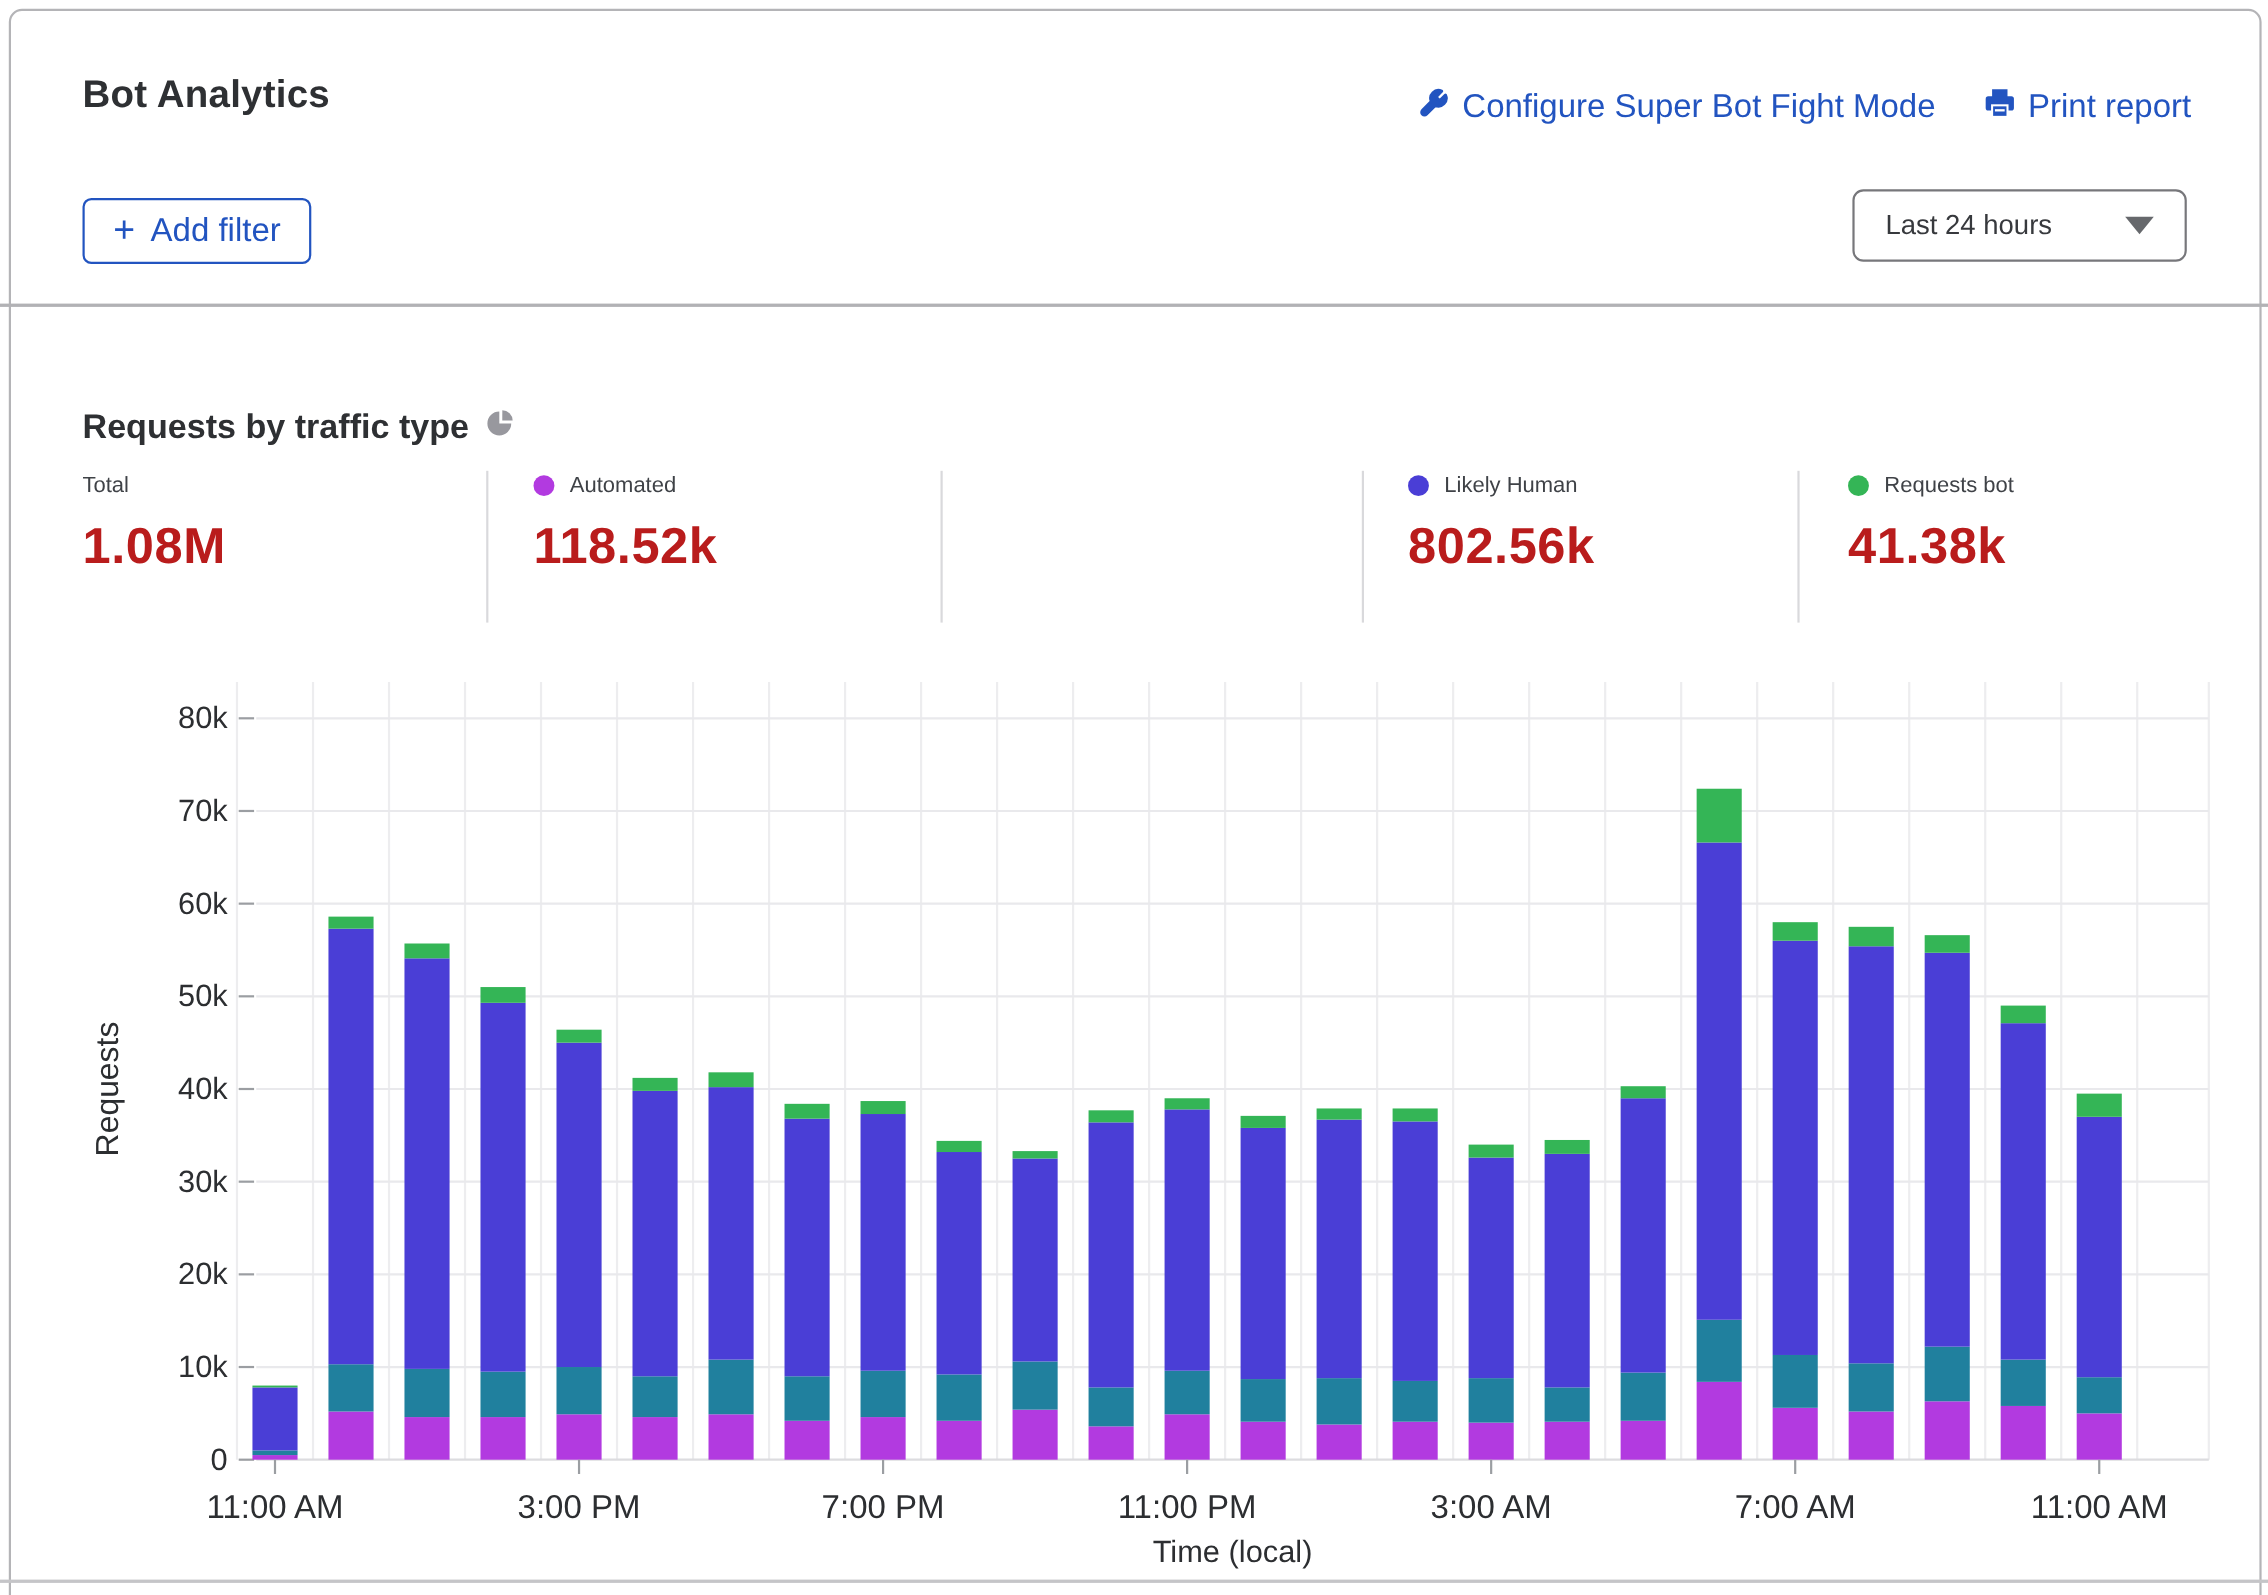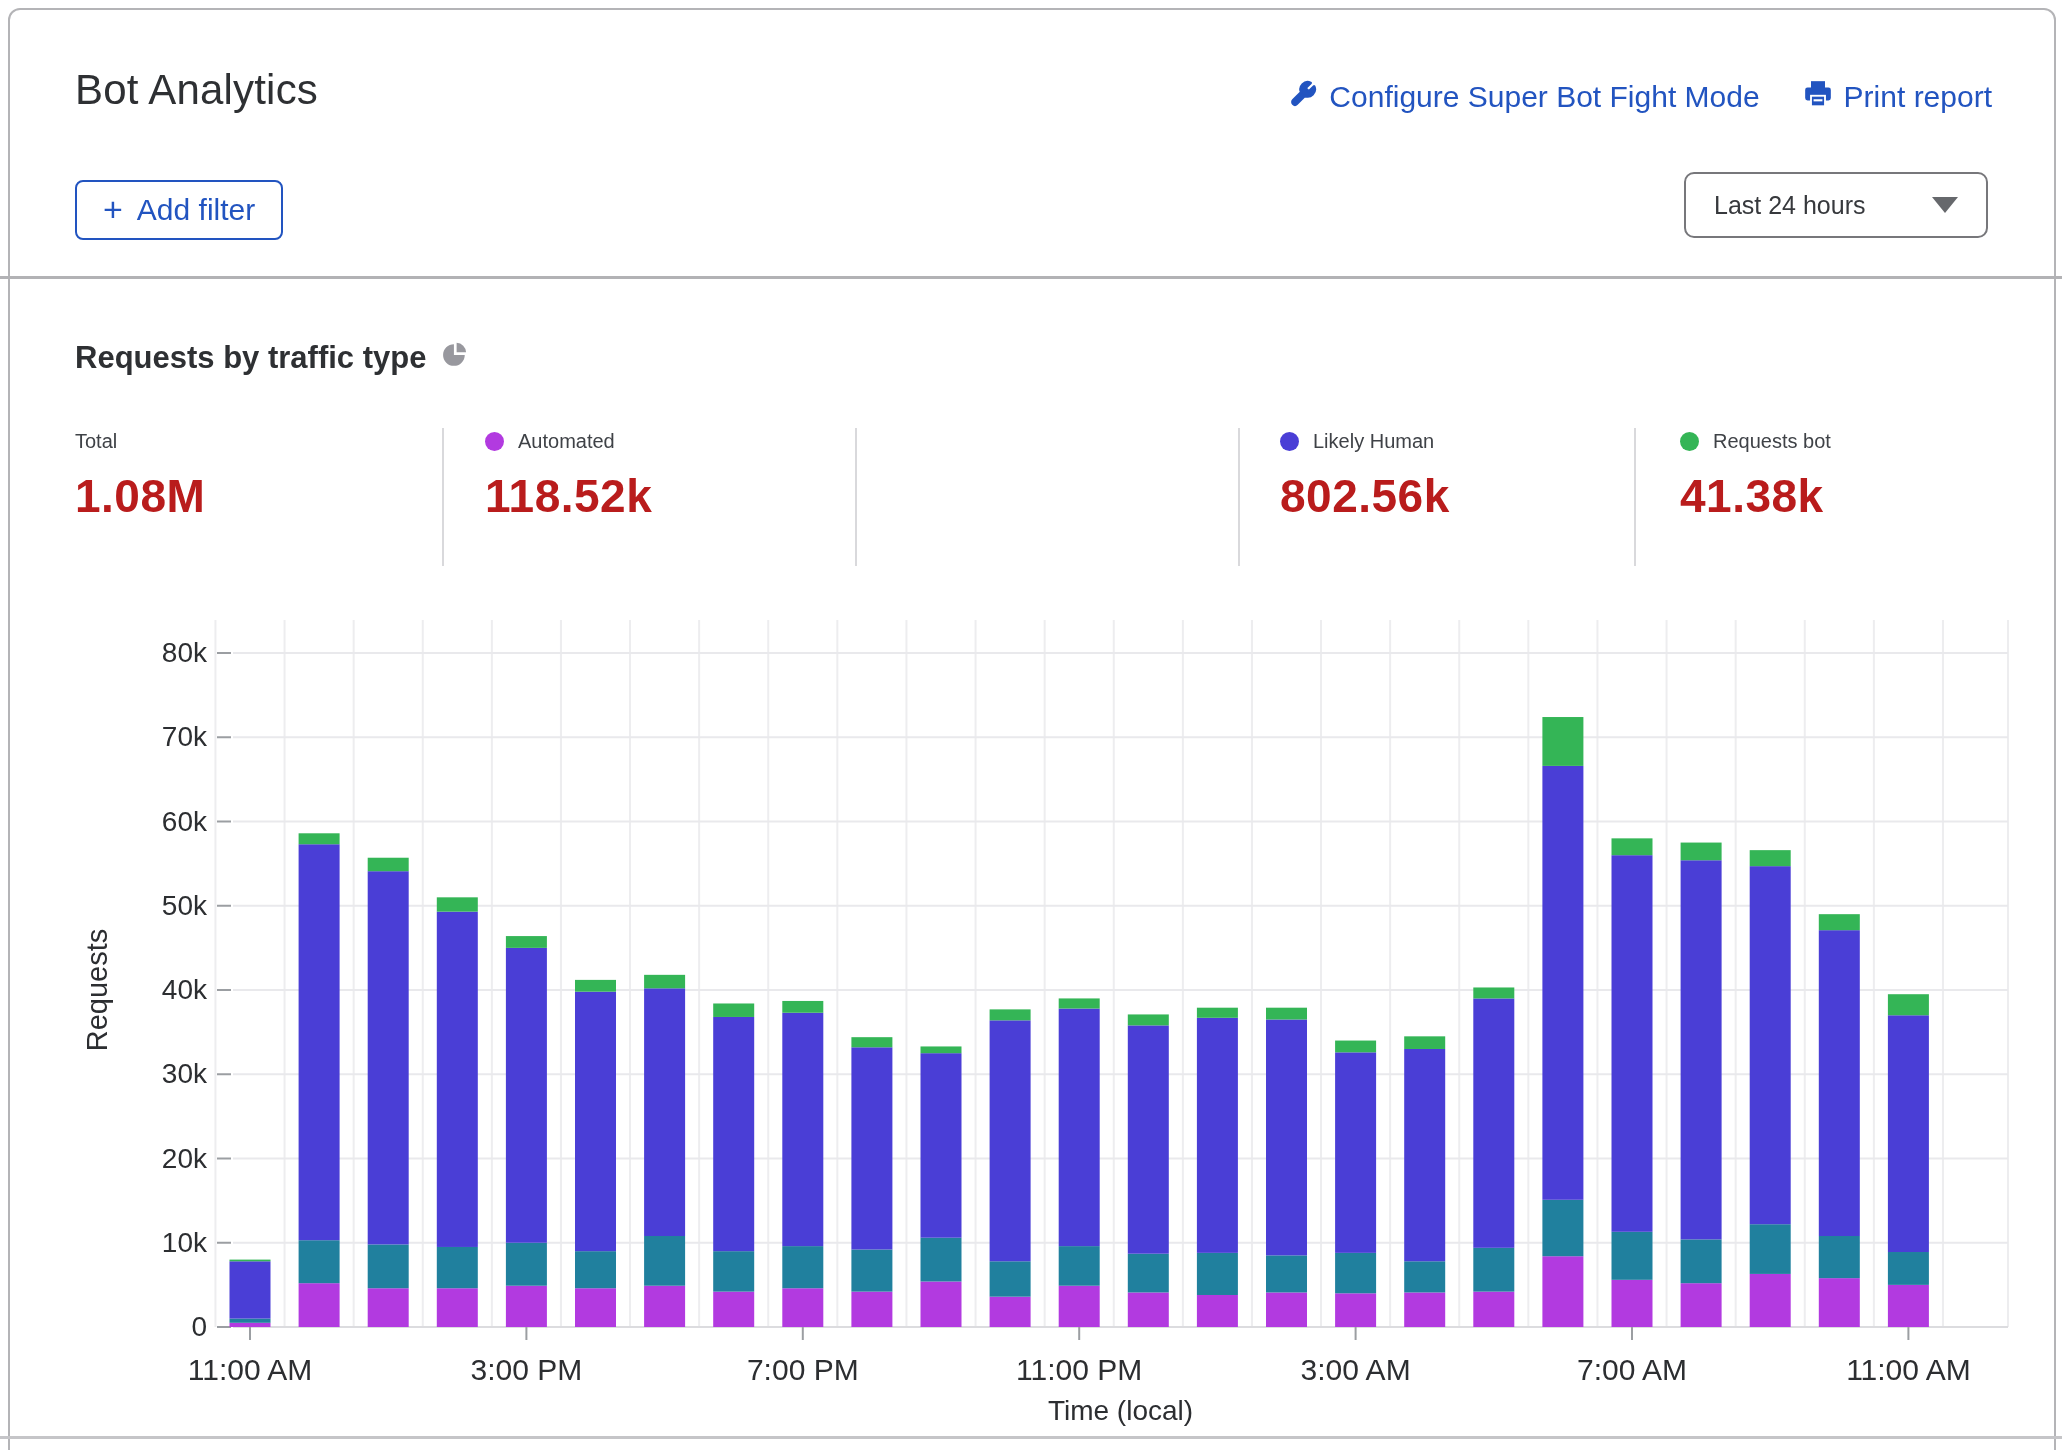--- a/index.html
+++ b/index.html
@@ -1,30 +1,30 @@
 <!DOCTYPE html>
 <html><head>
 <meta charset="utf-8">
 <style>
   html,body{margin:0;padding:0;background:#fff;}
   body{font-family:"Liberation Sans","DejaVu Sans",sans-serif;color:#2f3134;}
   .stage{position:relative;width:2062px;height:1450px;background:#fff;overflow:hidden;}
   .card{position:absolute;left:8px;top:8px;width:2044px;height:1500px;border:2px solid #b4b4b7;border-radius:12px;background:#fff;}
-  .page-title{position:absolute;left:75px;top:66px;font-size:42px;font-weight:400;color:#2e3033;letter-spacing:.2px;}
+  .page-title{position:absolute;left:75px;top:66px;font-size:35px;font-weight:700;color:#2e3033;letter-spacing:.2px;}
   .top-links{position:absolute;top:80px;right:70px;display:flex;gap:44px;align-items:center;}
   .link{display:flex;align-items:flex-start;gap:12px;color:#2254c0;font-size:30px;cursor:pointer;}
   .link svg{display:block;}
   .btn-addfilter{position:absolute;left:75px;top:180px;height:60px;display:flex;align-items:center;gap:14px;padding:0 26px;border:2.5px solid #2254c0;border-radius:8px;color:#2254c0;font-size:30px;background:#fff;cursor:pointer;}
   .btn-addfilter .plus{font-size:34px;font-weight:400;line-height:1;margin-top:-3px;}
   .dropdown{position:absolute;left:1684px;top:172px;width:304px;height:66px;border:2.5px solid #77777b;border-radius:10px;background:#fff;display:flex;align-items:center;justify-content:space-between;padding:0 28px;box-sizing:border-box;cursor:pointer;}
   .dropdown .dd-label{font-size:25px;color:#37393d;}
   .caret{width:0;height:0;border-left:13px solid transparent;border-right:13px solid transparent;border-top:16px solid #66686c;}
   .divider{position:absolute;left:0;width:2062px;height:2.5px;background:#b2b2b5;}
   .divider.bottom{background:#c5c5c8;}
-  .section-title{position:absolute;left:75px;top:340px;font-size:31px;font-weight:700;color:#2e3033;display:flex;align-items:center;gap:16px;}
+  .section-title{position:absolute;left:75px;top:370px;font-size:31px;font-weight:700;color:#2e3033;display:flex;align-items:center;gap:16px;}
   .stat{position:absolute;top:430px;}
   .stat .lab{display:flex;align-items:center;gap:14px;font-size:20px;color:#3f4247;}
   .dot{width:19px;height:19px;border-radius:50%;flex:0 0 auto;}
   .stat .val{margin-top:16px;font-size:46px;font-weight:700;color:#b91c1c;letter-spacing:.5px;}
   .vdiv{position:absolute;top:428px;height:138px;width:2px;background:#d9d9dc;}
   svg.chart{position:absolute;left:0;top:0;pointer-events:none;}
 </style>
 </head>
 <body>
 

